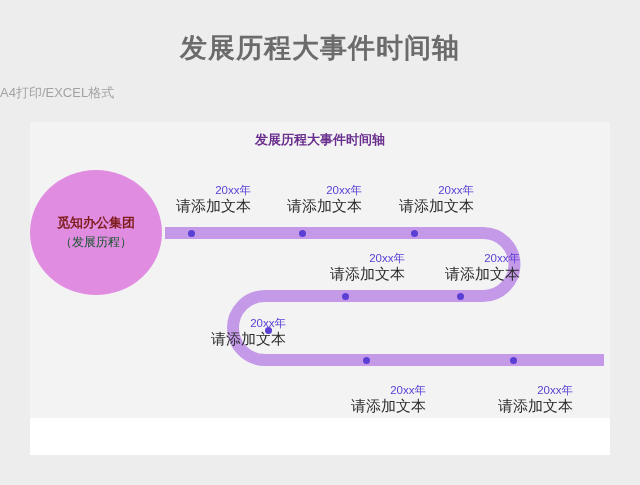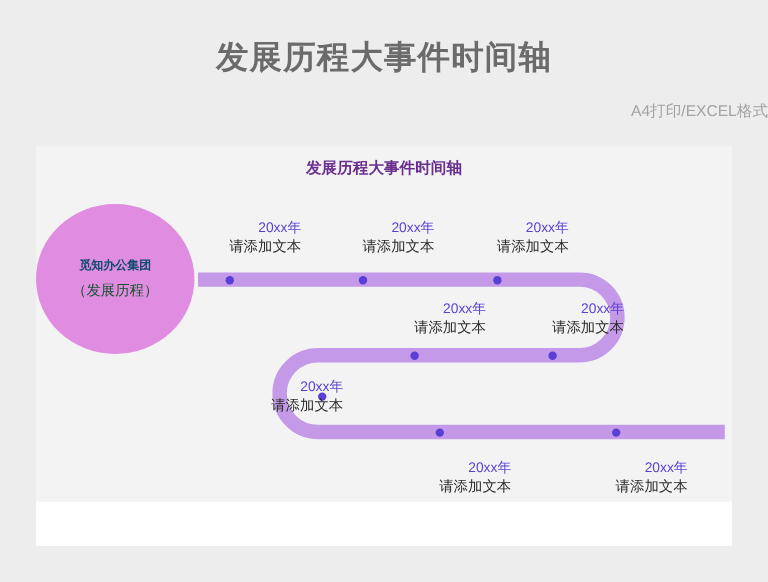--- a/index.html
+++ b/index.html
@@ -32,21 +32,21 @@
     font-weight: bold;
     color: #6b6b6b;
     letter-spacing: 1px;
     line-height: 36px;
   }
   .header-subtitle {
     position: absolute;
     left: 0;
     top: 84px;
     width: 640px;
-    text-align: right;
+    text-align: left;
     font-size: 13px;
     color: #a2a2a2;
     line-height: 18px;
   }
 
   
   .panel-gray {
     position: absolute;
     left: 30px;
     top: 122px;
@@ -95,46 +95,45 @@
     width: 132px;
     height: 125px;
     border-radius: 50%;
     background: #e08ce0;
     display: flex;
     flex-direction: column;
     align-items: center;
     justify-content: center;
   }
   .org-name {
-    font-size: 10px;
+    font-size: 13px;
     font-weight: bold;
-    color: #0c4a6e;
+    color: #7f1d1d;
     line-height: 20px;
-    font-family: Liberation Mono, monospace;
   }
   .org-sub {
     font-size: 12px;
     color: #14532d;
     line-height: 19px;
   }
 
   
   .evt {
     position: absolute;
     text-align: right;
     width: 120px;
   }
   .evt-year {
     font-size: 11.5px;
     color: #5b3fd4;
     line-height: 16px;
     white-space: nowrap;
   }
   .evt-text {
-    font-size: 12px;
+    font-size: 15px;
     color: #2b2b2b;
     line-height: 15px;
     white-space: nowrap;
   }
 </style>
 </head>
 <body>
 
 <div class="page">
 

